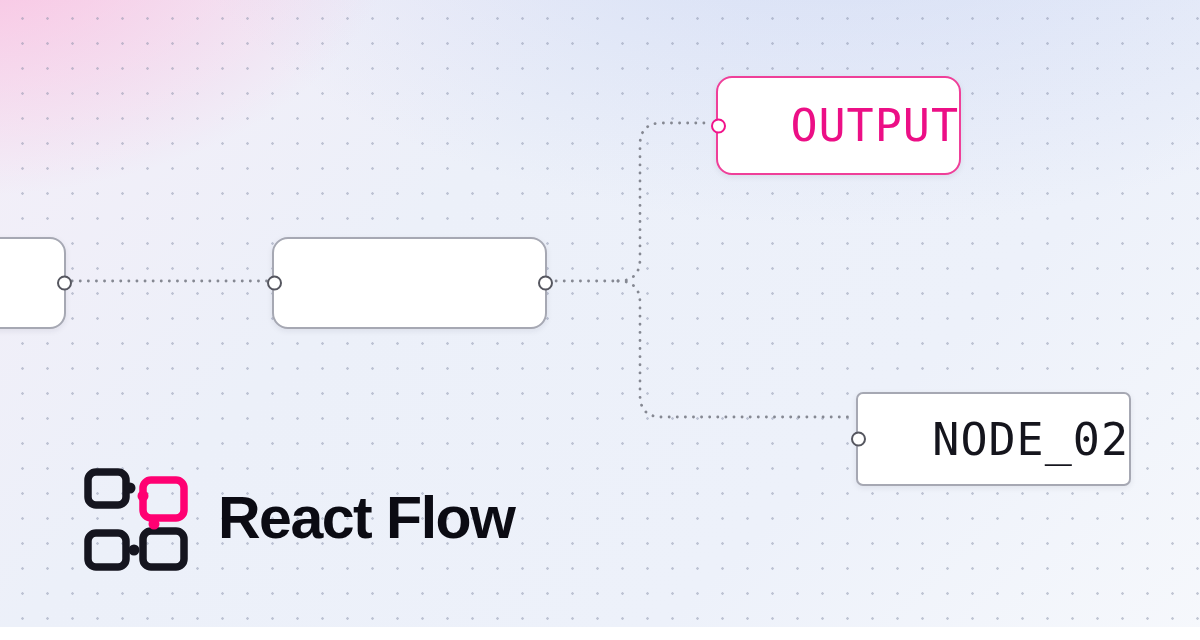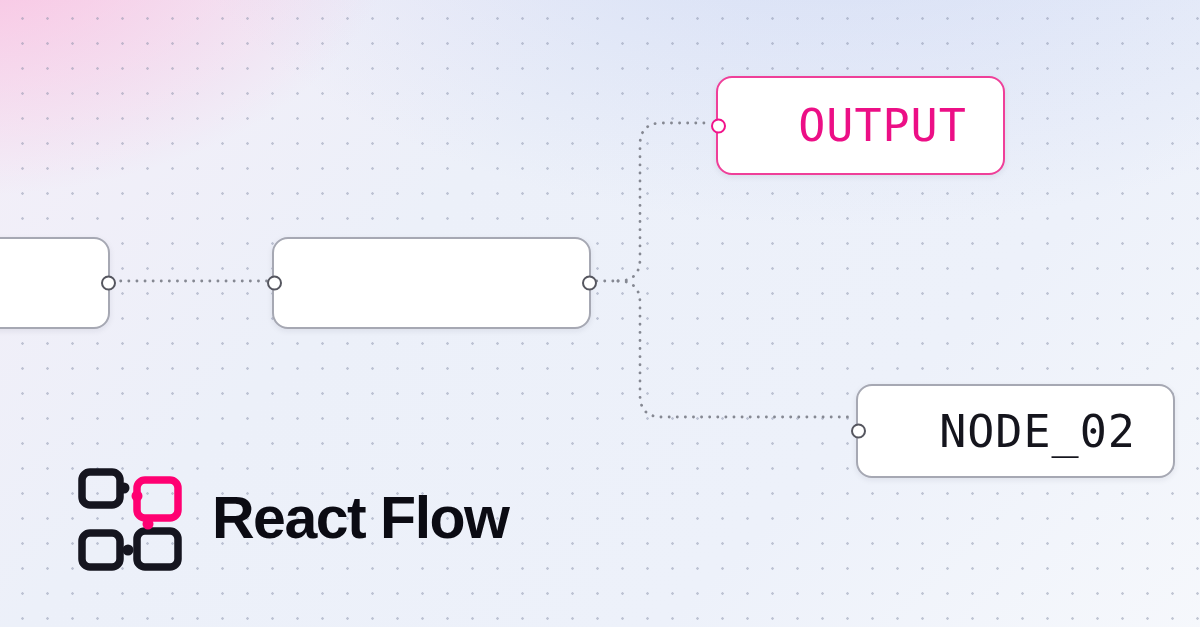--- a/index.html
+++ b/index.html
@@ -12,44 +12,43 @@
       linear-gradient(135deg,#f4eef8 0%,#ecf0f9 35%,#edf1fa 70%,#f6f8fc 100%);
   }
   .dots{
     position:absolute;inset:0 0 13px 0;
     background-image:radial-gradient(circle, rgba(125,134,160,0.42) 1.3px, transparent 1.45px);
     background-size:25px 25px;background-position:10px 6px;
   }
   .edges{position:absolute;left:0;top:0;}
   .edges path{fill:none;stroke:#858892;stroke-width:2.8;stroke-linecap:round;stroke-dasharray:0.1 8;}
   .node{
-    position:absolute;display:flex;align-items:center;justify-content:center;
+    position:absolute;display:flex;align-items:center;justify-content:flex-end;
     background:#ffffff;border:2px solid #a6a8b3;border-radius:16px;
     box-shadow:0 2px 6px rgba(25,28,55,0.08);
-    padding-left:44px;
   }
   .node .label{
     font-family:"DejaVu Sans Mono","Liberation Mono",monospace;
     font-size:45px;font-weight:500;letter-spacing:1px;color:#15151d;line-height:1;
     white-space:nowrap;
   }
   .node.partial{left:-68px;top:237px;width:130px;height:88px;}
   .node.node01{left:272px;top:237px;width:271px;height:88px;}
   .node.output{left:716px;top:76px;width:241px;height:95px;border-color:#ef3f99;}
   .node.output .label{color:#ec0f86;}
-  .node.node02{left:856px;top:384px;width:271px;height:90px;}
+  .node.node02{left:856px;top:392px;width:271px;height:90px;border-radius:7px;}
   .handle{
     position:absolute;width:15px;height:15px;border-radius:50%;
     background:#fff;border:2.6px solid #55565f;box-sizing:border-box;top:50%;
   }
   .handle.left{left:-7.5px;transform:translateY(-50%);}
   .handle.right{right:-7.5px;transform:translateY(-50%);}
   .handle.pink{border-color:#f1128a;}
   .brand{
-    position:absolute;left:78px;top:462px;height:112px;
+    position:absolute;left:84px;top:462px;height:112px;
     display:flex;align-items:center;gap:30px;
   }
   .brand .logo{display:block;}
   .wordmark{
     font-family:"Liberation Sans",sans-serif;font-weight:800;font-size:59px;
     letter-spacing:-1.5px;color:#0b0b13;line-height:1;white-space:nowrap;
   }
   .bottom-strip{position:absolute;left:0;right:0;bottom:0;height:13px;background:#ffffff;}
 </style>
 </head>

